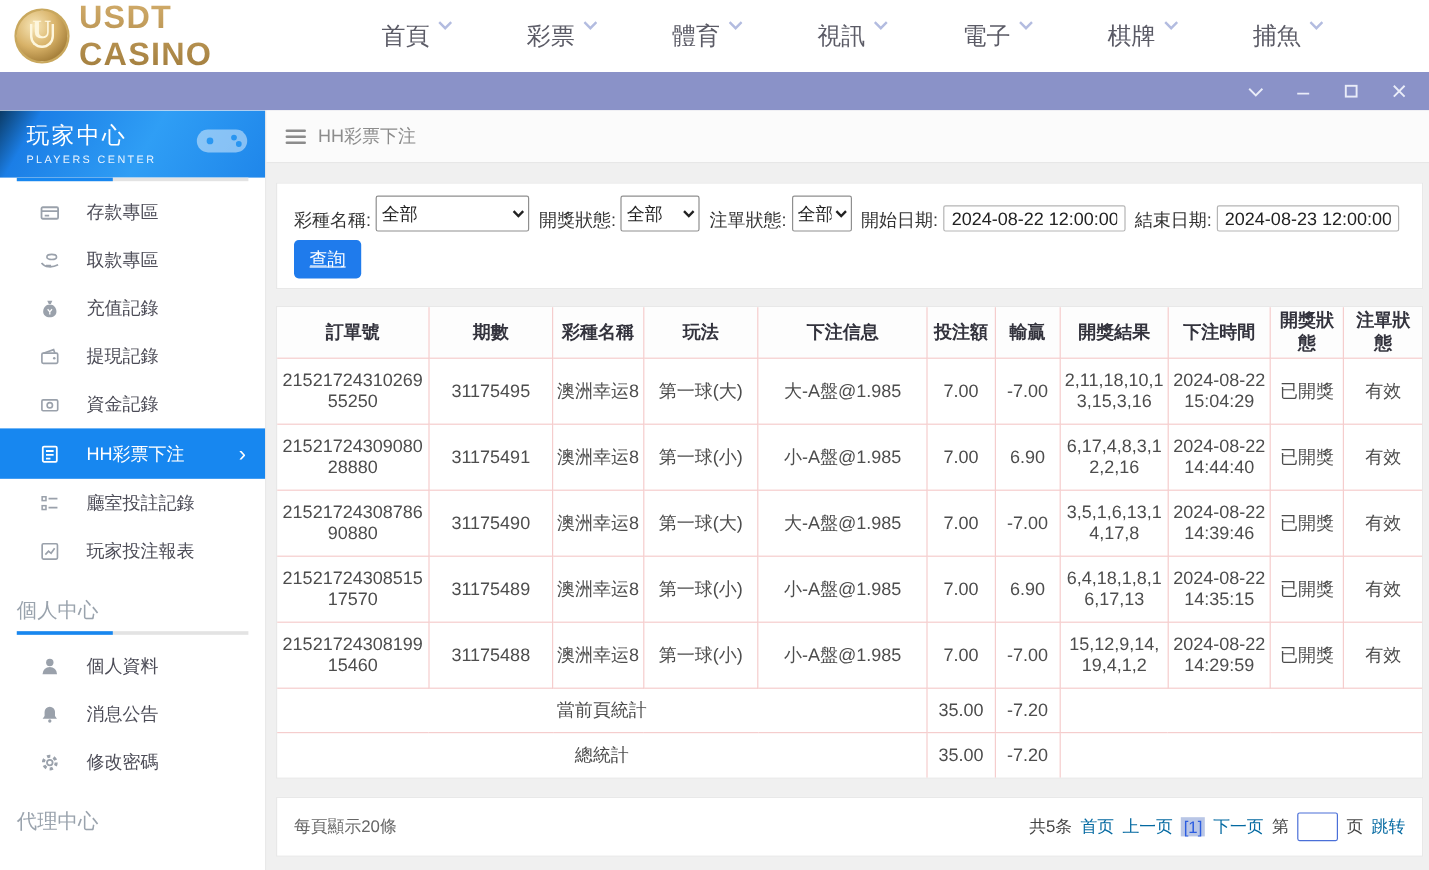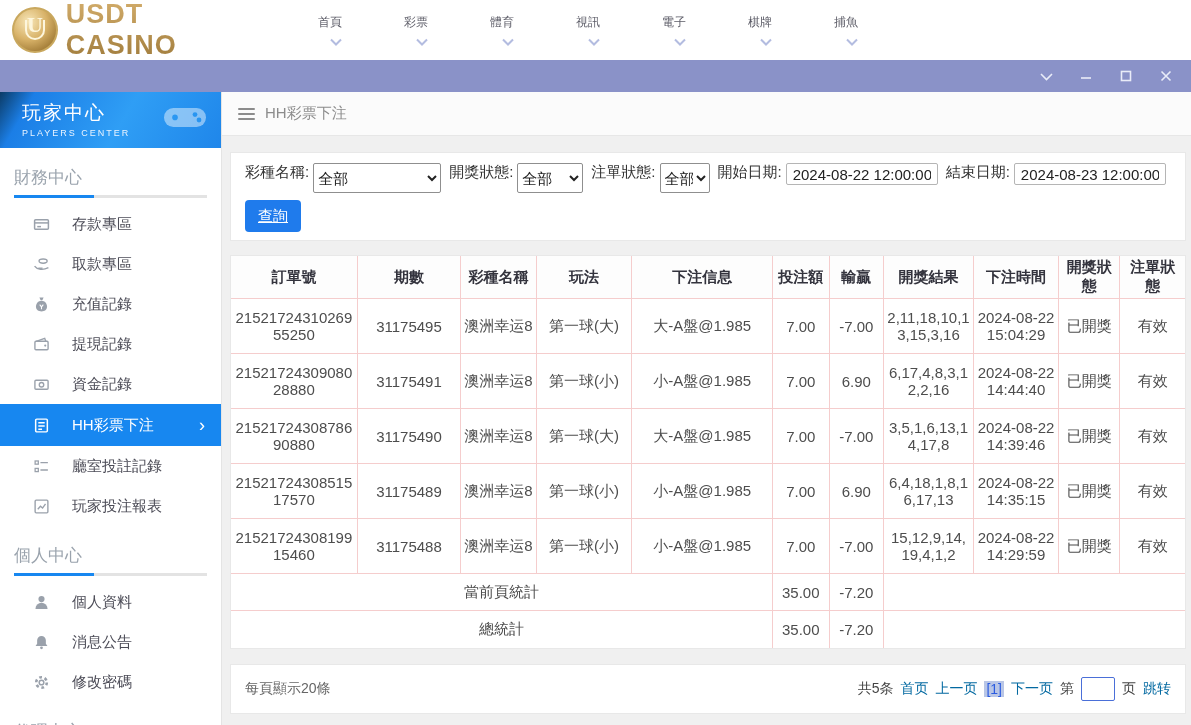--- a/index.html
+++ b/index.html
@@ -10,21 +10,21 @@
   
   .topbar { height:60px; background:#ffffff; display:flex; align-items:center; flex:0 0 auto; }
   .logo-wrap { display:flex; align-items:center; margin-left:12px; width:250px; }
   .logo-coin { width:46px; height:46px; border-radius:50%;
     background:radial-gradient(circle at 35% 30%, #f7e6b8, #d8b268 45%, #9a7430 85%);
     border:2px solid #c9a85e; display:flex; align-items:center; justify-content:center; }
   .logo-coin .u { font-size:22px; font-weight:bold; color:#fdf6dd; border:2px solid #fdf6dd; border-top:none; border-radius:0 0 12px 12px; width:20px; height:20px; display:flex; align-items:flex-start; justify-content:center; line-height:10px; font-family:"Liberation Serif",serif; }
   .logo-text { margin-left:8px; font-size:27px; font-weight:bold; letter-spacing:1px;
     background:linear-gradient(180deg,#d3ad6b,#a07c3c); -webkit-background-clip:text; background-clip:text; color:transparent; }
   .nav { display:flex; align-items:center; gap:62px; margin-left:56px; }
-  .nav-item { display:flex; align-items:flex-end; gap:7px; font-size:12px; color:#5b5b66; cursor:pointer;flex-direction:column; }
+  .nav-item { display:flex; align-items:flex-start; gap:7px; font-size:20px; color:#5b5b66; cursor:pointer; }
   .nav-item svg { display:block; }
 
   
   .titlebar { height:32px; background:#8a92c8; display:flex; align-items:center; justify-content:flex-end; gap:26px; padding-right:18px; flex:0 0 auto; }
   .win-btn { width:14px; height:14px; display:flex; align-items:center; justify-content:center; cursor:pointer; }
   .win-btn svg { display:block; }
 
   
   .body { flex:1; display:flex; min-height:0; }
 
@@ -48,21 +48,21 @@
   .breadcrumb { height:44px; background:#fbfbfb; border-bottom:1px solid #e7e7e7; display:flex; align-items:center; padding-left:16px; gap:10px; flex:0 0 auto; }
   .hamburger { width:17px; display:flex; flex-direction:column; gap:3px; cursor:pointer; }
   .hamburger span { height:2px; background:#8c8c8c; border-radius:1px; }
   .bc-title { font-size:15px; color:#8c8c8c; }
 
   .content { padding:16px 5px 0 8px; flex:1; min-height:0; display:flex; flex-direction:column; }
   .card { background:#fff; border:1px solid #e8e8e8; }
 
   
   .filter-card { padding:10px 12px 8px 14px; flex:0 0 auto; }
-  .filter-row { display:flex; align-items:flex-start; flex-wrap:nowrap; }
+  .filter-row { display:flex; align-items:flex-end; flex-wrap:nowrap; }
   .f-label { font-size:15px; color:#333; margin-right:4px; white-space:nowrap; }
   .f-gap { margin-left:8px; }
   select { height:30px; border:1px solid #8f8f8f; background:#fff; font-size:15px; color:#222; border-radius:2px; font-family:inherit; }
   .sel-lottery { width:128px; }
   .sel-draw { width:66px; }
   .sel-order { width:50px; }
   .date-input { height:22px; width:152px; border:1px solid #b5b5b5; border-radius:2px; font-size:15px; color:#222; padding:0 6px; font-family:inherit; }
   .btn-search { margin-top:7px; width:56px; height:32px; background:#1f7bec; color:#fff; border:none; border-radius:4px; font-size:15px; cursor:pointer; font-family:inherit;text-decoration:underline; }
 
   
@@ -173,21 +173,20 @@
         <div class="sb-title">玩家中心</div>
         <div class="sb-sub">PLAYERS CENTER</div>
         <svg class="sb-gamepad" width="44" height="30" viewBox="0 0 22 15">
           <rect x="0.5" y="3" width="21" height="9.5" rx="4.7" fill="#ffffff"></rect>
           <circle cx="6" cy="7.7" r="1.4" fill="#2f9ef5"></circle>
             <circle cx="16" cy="6.3" r="1.2" fill="#2f9ef5"></circle>
             <circle cx="18" cy="9" r="1.2" fill="#2f9ef5"></circle>
         </svg>
       </div>
 
-      <div class="sb-section-title">財務中心</div>
       <div class="sb-underline"></div>
 
       <div class="sb-item">
         <span class="ic">
             <svg width="17" height="17" viewBox="0 0 16 16">
               <rect x="1.5" y="3.5" width="13" height="9" rx="1" fill="none" stroke="currentColor" stroke-width="1.4"></rect>
               <path d="M1.5 6.5h13" stroke="currentColor" stroke-width="1.4"></path>
               <path d="M4 10h3.5" stroke="currentColor" stroke-width="1.4"></path>
             </svg>
           </span>

